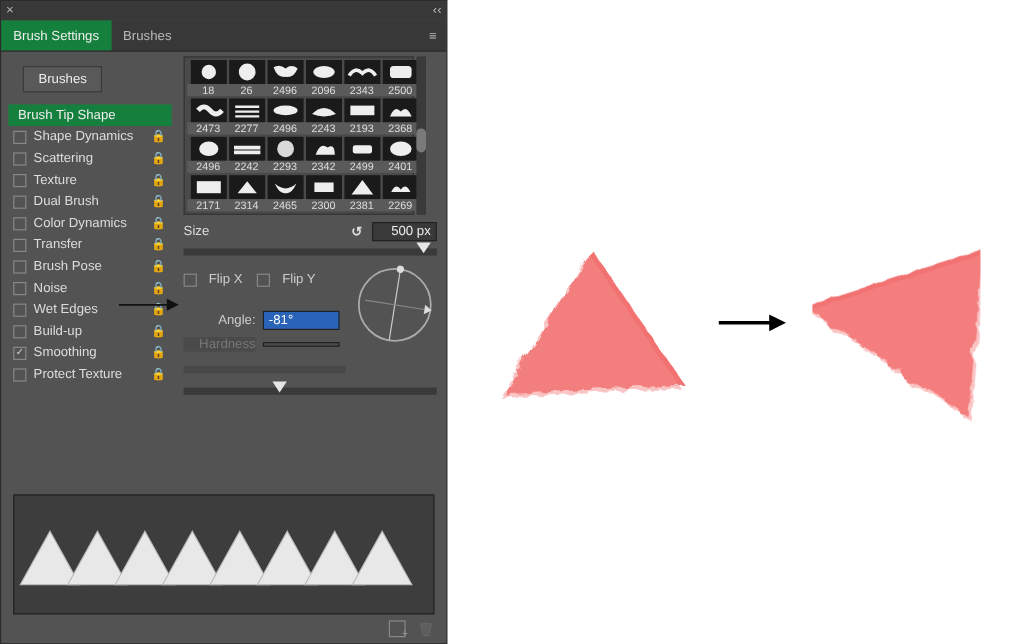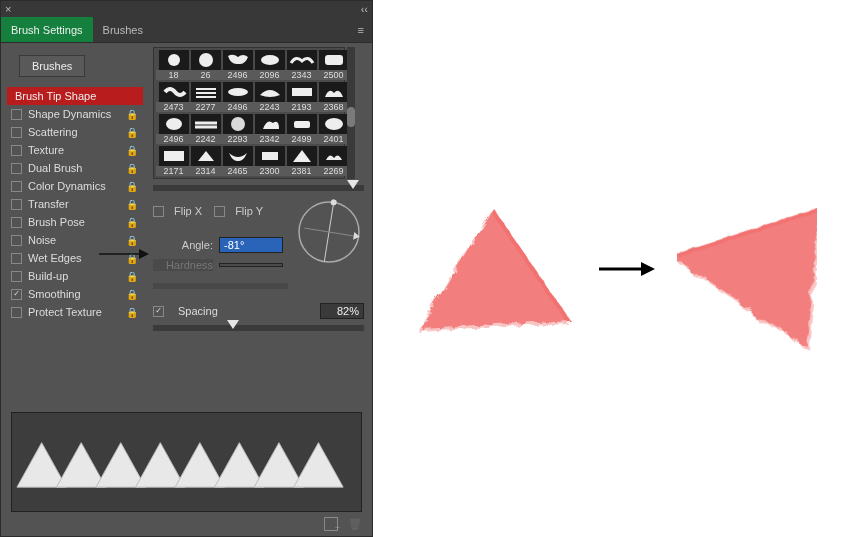--- a/index.html
+++ b/index.html
@@ -44,21 +44,21 @@
     .tab.active { background:#15803d; color:#eee; }
     .menu-icon { margin-left:auto; display:flex; align-items:center; padding:0 8px; color:#bbb;}
     .body { display:flex; flex:1; overflow:hidden; }
     .sidebar { width:148px; padding:8px 6px; }
     .brushes-btn {
       display:inline-block; padding:4px 12px; background:#595959;
       border:1px solid #3a3a3a; margin:4px 0 10px 12px; color:#eee;
     }
     .cat-list { display:flex; flex-direction:column; gap:0; }
     .cat-row { display:flex; align-items:center; height:18px; padding:0 4px; }
-    .cat-row.selected { background:#b91c1c; padding-left:8px; }
+    .cat-row.selected { background:#15803d; padding-left:8px; }
     .cat-label { flex:1; color:#ddd; }
     .cat-row.selected .cat-label { color:#eee; }
     .cb {
       width:11px; height:11px; border:1px solid #888; margin-right:6px;
       display:inline-flex; align-items:center; justify-content:center; font-size:8px; line-height:1;
     }
     .cb.checked::after { content:"✓"; color:#ddd; }
     .lock { color:#aaa; font-size:10px; margin-left:4px; }
     .main { flex:1; padding:4px 8px 0 4px; display:flex; flex-direction:column; }
     .grid {
@@ -400,20 +400,25 @@
                 </svg>
               </div>
               <div class="thumb-num">2269</div>
             </div>
           </div>
         <div class="scrollbar">
           <div class="scroll-thumb"></div>
         </div>
       </div>
 
+      <div class="size-row">
+        <span class="lbl">Size</span>
+        <span class="reset">↺</span>
+        <input class="size-input" value="500 px" style="">
+      </div>
       <div class="slider-track">
         <div class="slider-thumb" style="left:95%;"></div>
       </div>
 
       <div style="display:flex; gap:6px;">
         <div style="flex:1;">
           <div class="flip-row">
             <div class="item">
                 <span class="cb"></span>
                 <span>Flip X</span>
@@ -441,25 +446,20 @@
             <g transform="rotate(-81 35 35)">
               <line x1="5" y1="35" x2="65" y2="35" stroke="#ccc" stroke-width="1"></line>
               <line x1="35" y1="10" x2="35" y2="60" stroke="#888" stroke-width="1"></line>
               <circle cx="65" cy="35" r="3" fill="#ddd"></circle>
               <polygon points="35,66 31,60 39,60" fill="#ddd"></polygon>
             </g>
           </svg>
         </div>
       </div>
 
-      <div class="spacing-row">
-        <span class="cb checked"></span>
-        <span>Spacing</span>
-        <input class="v" value="82%" style="">
-      </div>
       <div class="slider-track">
         <div class="slider-thumb" style="left:38%;"></div>
       </div>
     </div>
   </div>
 
   <div class="preview">
     <svg viewBox="0 0 353 100">
       <defs>
         <g id="wtri">

